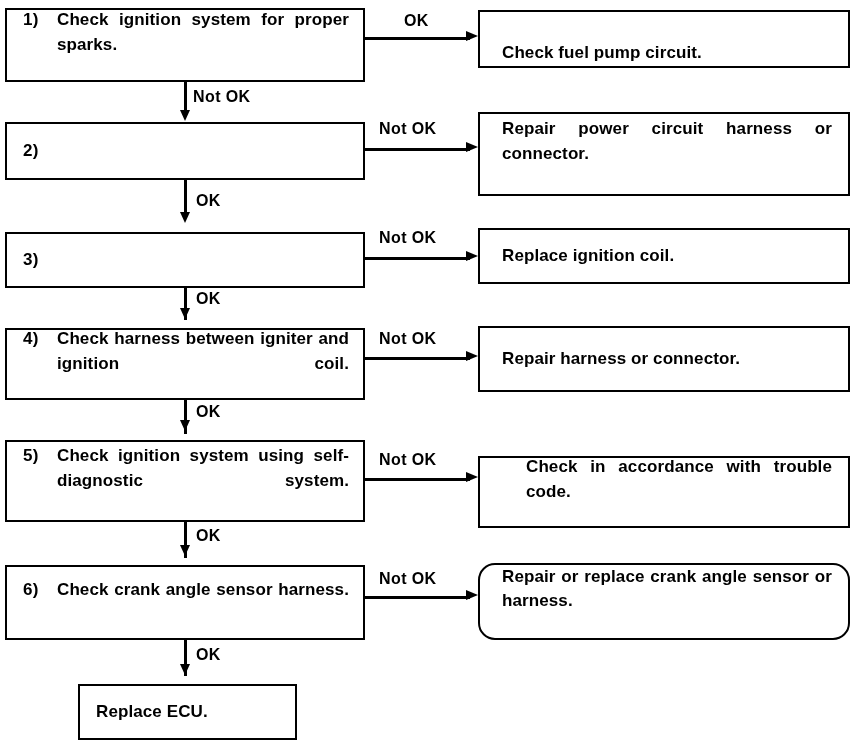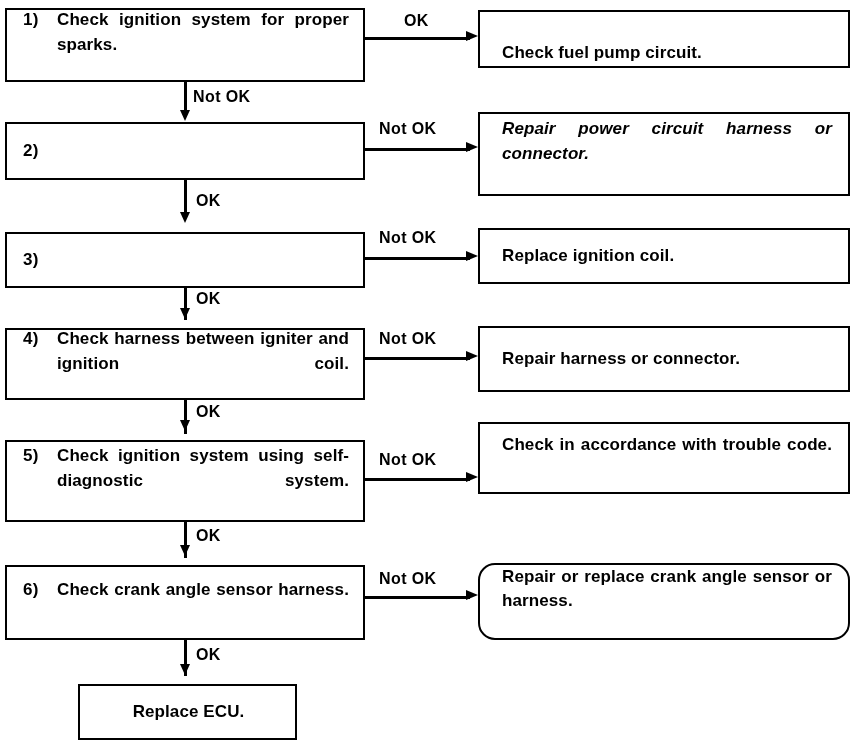--- a/index.html
+++ b/index.html
@@ -49,21 +49,21 @@
   }
   .box-text.justify {
     text-align: justify;
   }
   .box-text.justify::after {
     content: "";
     display: inline-block;
     width: 100%;
   }
   .box-text.center {
-    text-align: center;
+    text-align: left;
   }
   .right-box .box-inner {
     padding: 0 16px 0 22px;
   }
 
   
   .conn {
     position: absolute;
     background: #000000;
   }
@@ -125,21 +125,21 @@
   <div class="box left-box" style="left:5px; top:122px; width:360px; height:58px;">
     <div class="box-inner">
       <span class="step-num">2)</span>
     </div>
   </div>
 
   <div class="conn hline" style="left:365px; top:148px; width:105px;"></div>
   <div class="arrow-right" style="left:466px; top:142px;"></div>
   <div class="conn-label" style="left:379px; top:120px;">Not OK</div>
 
-  <div class="box right-box" style="left:478px; top:112px; width:372px; height:84px;font-style:italic;">
+  <div class="box right-box" style="left:478px; top:112px; width:372px; height:84px;">
     <div class="box-inner">
       <span class="box-text justify">Repair power circuit harness or connector.</span>
     </div>
   </div>
 
   <div class="conn vline" style="left:184px; top:180px; height:34px;"></div>
   <div class="arrow-down" style="left:180px; top:212px;"></div>
   <div class="conn-label" style="left:196px; top:192px;">OK</div>
 
   <div class="box left-box" style="left:5px; top:232px; width:360px; height:56px;">
@@ -187,21 +187,21 @@
     <div class="box-inner">
       <span class="step-num">5)</span>
       <span class="box-text justify">Check ignition system using self-diagnostic system.</span>
     </div>
   </div>
 
   <div class="conn hline" style="left:365px; top:478px; width:105px;"></div>
   <div class="arrow-right" style="left:466px; top:472px;"></div>
   <div class="conn-label" style="left:379px; top:451px;">Not OK</div>
 
-  <div class="box right-box" style="left:478px; top:422px; width:372px; height:72px;">
+  <div class="box right-box" style="left:478px; top:456px; width:372px; height:72px;padding-left:24px;">
     <div class="box-inner">
       <span class="box-text justify">Check in accordance with trouble code.</span>
     </div>
   </div>
 
   <div class="conn vline" style="left:184px; top:522px; height:36px;"></div>
   <div class="arrow-down" style="left:180px; top:545px;"></div>
   <div class="conn-label" style="left:196px; top:527px;">OK</div>
 
   <div class="box left-box" style="left:5px; top:565px; width:360px; height:75px;">

